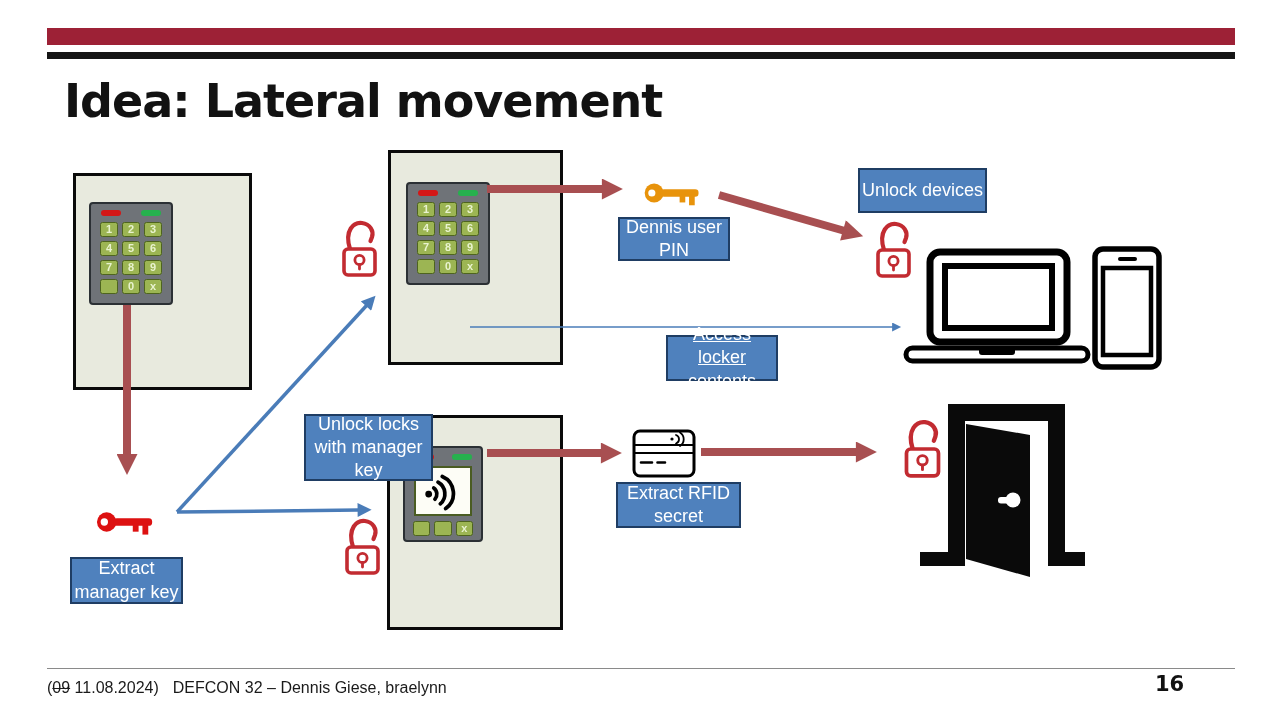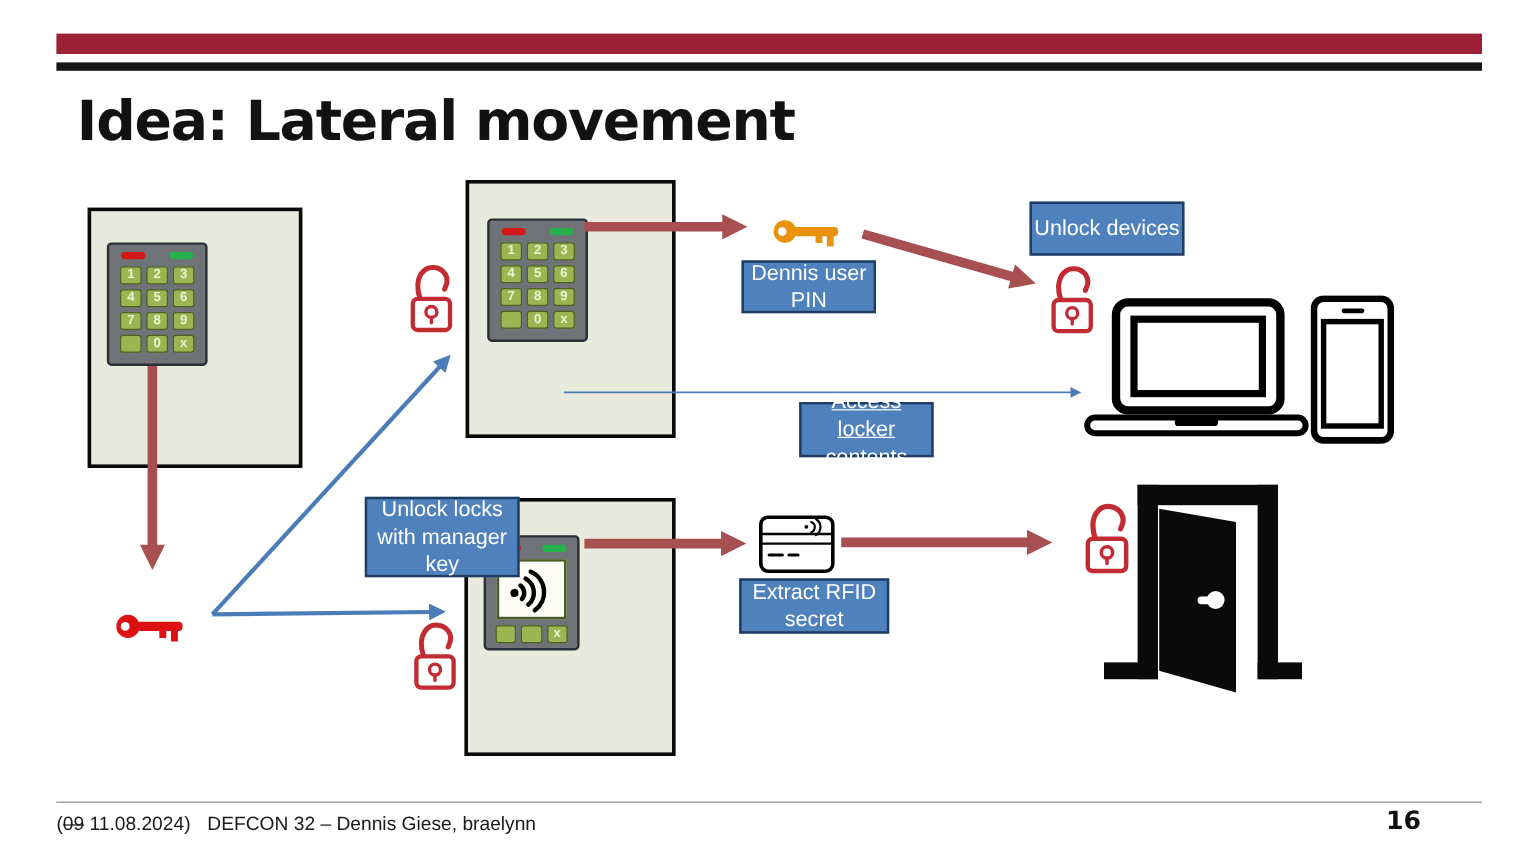--- a/index.html
+++ b/index.html
@@ -153,20 +153,22 @@
     <path class="ar" d="M127,305 V456" marker-end="url(#mr)"></path>
     <path class="ar" d="M487,189 H604" marker-end="url(#mr)"></path>
     <path class="ar" d="M719,195 L845,231" marker-end="url(#mr)"></path>
     <path class="ar" d="M487,453 H603" marker-end="url(#mr)"></path>
     <path class="ar" d="M701,452 H858" marker-end="url(#mr)"></path>
     <path class="ab" d="M177,512 L367,305" marker-end="url(#mb)"></path>
     <path class="ab" d="M177,512 L359,510" marker-end="url(#mb)"></path>
     <path class="at" d="M470,327 H893" marker-end="url(#mt)"></path>
   </svg>
 
+  <div class="plabel" style="left:70px;top:557px;width:113px;height:47px;">Extract
+manager key</div>
   <div class="plabel" style="left:260px;top:414px;width:129px;height:67px;margin-left:44px;">Unlock locks
 with manager
 key</div>
   <div class="plabel" style="left:618px;top:217px;width:112px;height:44px;">Dennis user
 PIN</div>
   <div class="plabel" style="left:858px;top:168px;width:129px;height:45px;">Unlock devices</div>
   <div class="plabel" style="left:666px;top:335px;width:112px;height:46px;text-decoration:underline;">Access locker
 contents</div>
   <div class="plabel" style="left:616px;top:482px;width:125px;height:46px;">Extract RFID
 secret</div>

